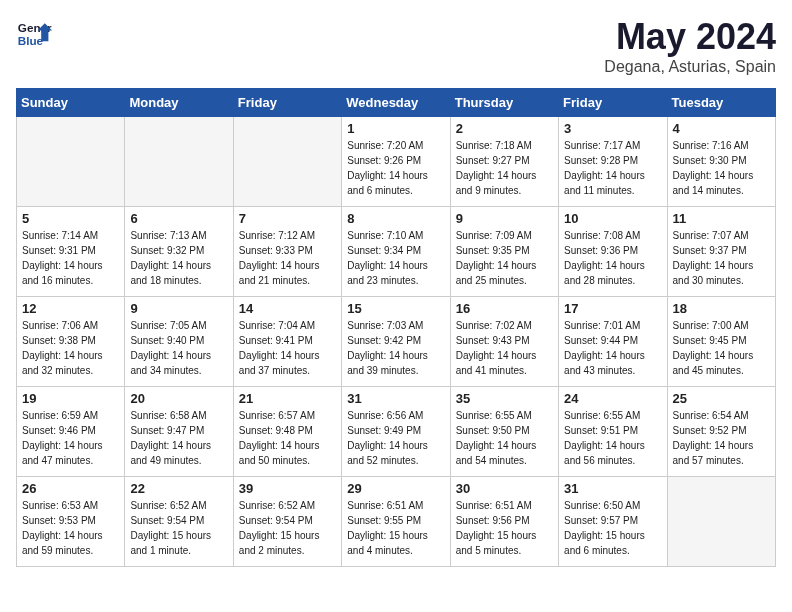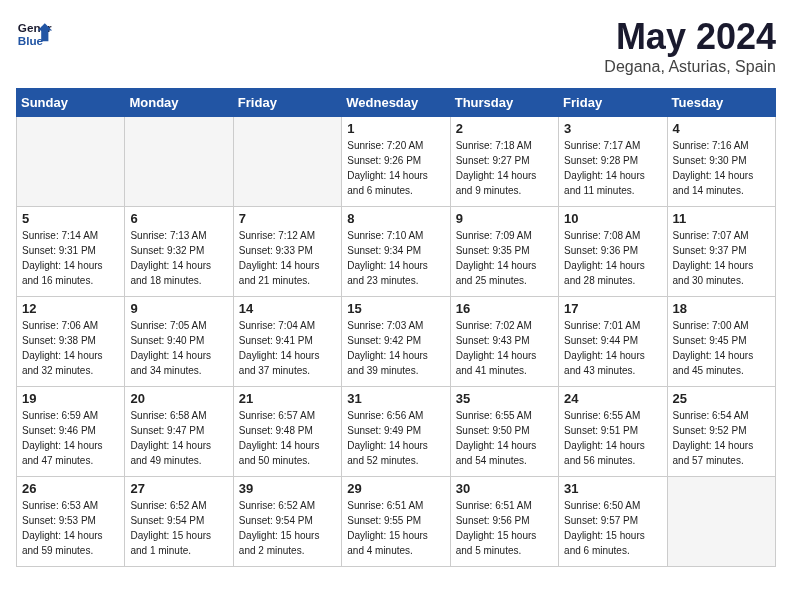--- a/index.html
+++ b/index.html
@@ -217,21 +217,21 @@
           <div class="day-number">25</div>
           <div class="day-info">Sunrise: 6:54 AM<br>Sunset: 9:52 PM<br>Daylight: 14 hours and 57 minutes.</div>
         </td>
       </tr>
       <tr>
         <td>
           <div class="day-number">26</div>
           <div class="day-info">Sunrise: 6:53 AM<br>Sunset: 9:53 PM<br>Daylight: 14 hours and 59 minutes.</div>
         </td>
         <td>
-          <div class="day-number">27</div>
+          <div class="day-number">22</div>
           <div class="day-info">Sunrise: 6:52 AM<br>Sunset: 9:54 PM<br>Daylight: 15 hours and 1 minute.</div>
         </td>
         <td>
           <div class="day-number">39</div>
           <div class="day-info">Sunrise: 6:52 AM<br>Sunset: 9:54 PM<br>Daylight: 15 hours and 2 minutes.</div>
         </td>
         <td>
           <div class="day-number">29</div>
           <div class="day-info">Sunrise: 6:51 AM<br>Sunset: 9:55 PM<br>Daylight: 15 hours and 4 minutes.</div>
         </td>

